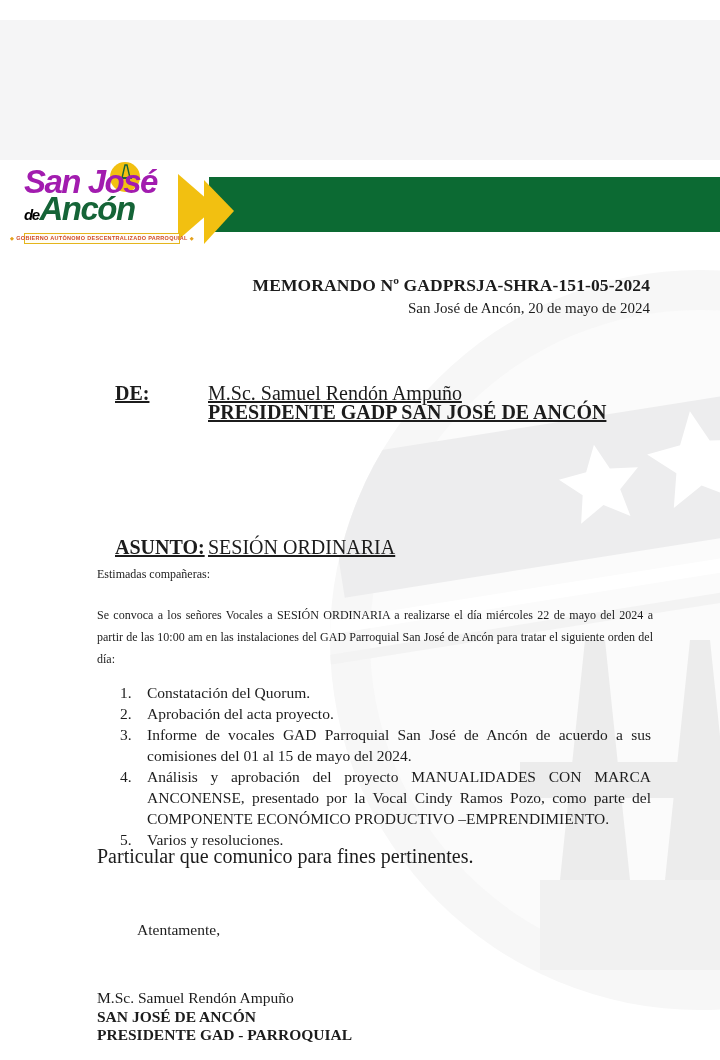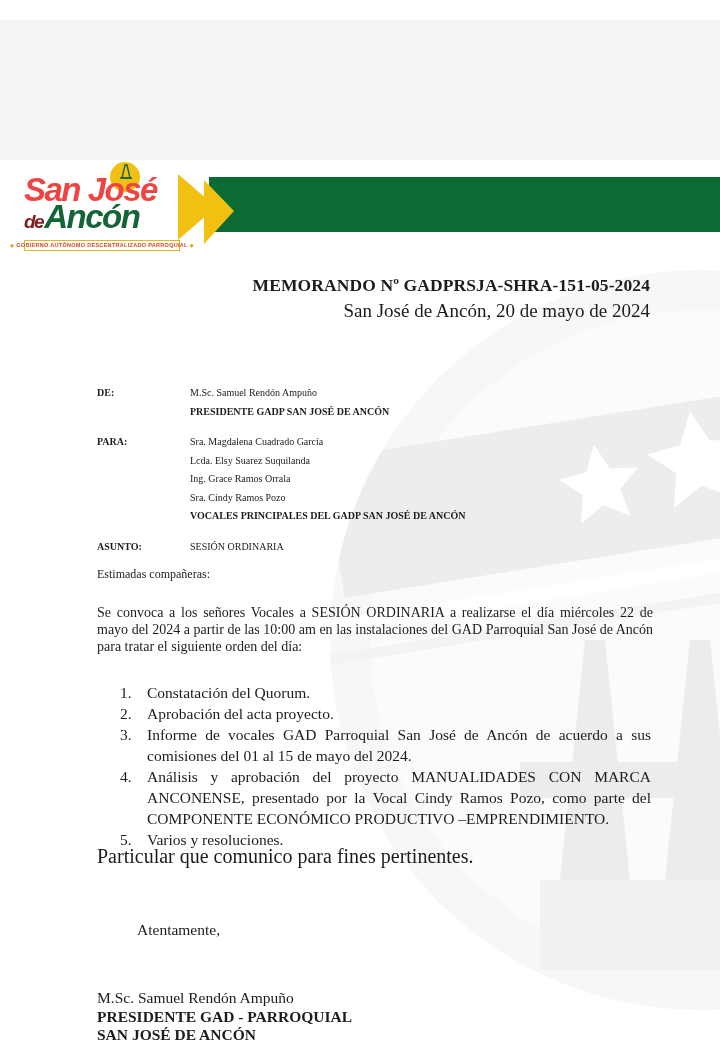--- a/index.html
+++ b/index.html
@@ -13,47 +13,47 @@
 
   
   .watermark { position:absolute; top:0; left:0; width:720px; height:1060px; pointer-events:none; }
 
   
   .green-bar { position:absolute; top:177px; left:209px; right:0; height:55px; background:#0c6a33; }
   .arrows-svg { position:absolute; top:170px; left:172px; }
 
   .logo { position:absolute; top:166px; left:24px; width:156px;
           font-family:"Liberation Sans", sans-serif; font-style:italic; font-weight:bold; }
-  .logo-line1 { position:relative; z-index:1; font-size:33px; letter-spacing:-1.5px; color:#ef4444; line-height:32px;margin-top:8px; }
+  .logo-line1 { position:relative; z-index:1; font-size:33px; letter-spacing:-1.5px; color:#a21caf; line-height:32px; }
   .logo-sun { position:absolute; left:86px; top:-4px; width:30px; height:30px; border-radius:50%; background:#f2c011; z-index:0; }
   .logo-derrick { position:absolute; left:93px; top:-2px; z-index:0; }
   .logo-line2 { position:relative; z-index:1; font-size:33px; letter-spacing:-1.5px; color:#156437; line-height:30px; margin-top:-4px; }
-  .logo-de { font-size:19px; color:#7f1d1d; padding-right:1px; }
+  .logo-de { font-size:15px; color:#000000; padding-right:1px; }
   .logo-banner { margin-top:3px; border:1px solid #e4b51c; background:#fffdf4;
                  font-style:normal; font-weight:bold; font-size:5.5px; letter-spacing:0.3px;
                  color:#cf4a28; display:flex; align-items:center; justify-content:center; gap:2px;
                  padding:1px 1px 2px; white-space:nowrap; }
   .banner-diamond { color:#e4a11c; font-size:5px; }
 
   
   .title-block { position:absolute; top:259px; left:70px; right:70px; text-align:right;margin-top:16px; }
   .memo-title { font-size:17.5px; font-weight:bold; letter-spacing:0.1px; }
-  .memo-date { font-size:19px; margin-top:4px; }
+  .memo-date { font-size:15px; margin-top:4px; }
 
   
-  .field { position:absolute; left:97px; width:556px; font-size:10px; line-height:18.5px;
-           display:grid; grid-template-columns:93px 1fr; }
+  .field { position:absolute; left:115px; width:556px; font-size:20px; line-height:18.5px;
+           display:grid; grid-template-columns:93px 1fr;text-decoration:underline; }
   .field-de { top:384px; }
   .field-para { top:433px; }
   .field-asunto { top:538px; }
   .f-label { font-weight:bold; }
   .bold { font-weight:bold; }
 
   .salutation { position:absolute; top:567px; left:97px; font-size:12px; }
-  .intro { position:absolute; top:604px; left:97px; width:556px; font-size:14px; line-height:17px; text-align:justify; }
+  .intro { position:absolute; top:604px; left:97px; width:556px; font-size:12px; line-height:22px; text-align:justify; }
 
   .agenda { position:absolute; top:682px; left:120px; width:531px; font-size:15.5px; line-height:21px; }
   .agenda-row { display:flex; }
   .agenda-num { flex:0 0 27px; }
   .agenda-text { flex:1; text-align:justify; }
 
   .closing { position:absolute; top:845px; left:97px; font-size:20px; }
   .farewell { position:absolute; top:921px; left:97px; font-size:15.5px;margin-left:40px; }
 
   .signature { position:absolute; top:989px; left:97px; font-size:15.5px; line-height:18.5px; }
@@ -120,30 +120,20 @@
   </div>
 
   <div class="field field-de">
     <div class="f-label">DE:</div>
     <div>
       <div>M.Sc. Samuel Rendón Ampuño</div>
       <div class="bold">PRESIDENTE GADP SAN JOSÉ DE ANCÓN</div>
     </div>
   </div>
 
-  <div class="field field-para">
-    <div class="f-label">PARA:</div>
-    <div>
-      <div>Sra. Magdalena Cuadrado García</div>
-      <div>Lcda. Elsy Suarez Suquilanda</div>
-      <div>Ing. Grace Ramos Orrala</div>
-      <div>Sra. Cindy Ramos Pozo</div>
-      <div class="bold">VOCALES PRINCIPALES DEL GADP SAN JOSÉ DE ANCÓN</div>
-    </div>
-  </div>
 
   <div class="field field-asunto">
     <div class="f-label">ASUNTO:</div>
     <div>SESIÓN ORDINARIA</div>
   </div>
 
   <div class="salutation">Estimadas compañeras:</div>
 
   <div class="intro">Se convoca a los señores Vocales a SESIÓN ORDINARIA a realizarse el día miércoles 22 de mayo del 2024 a partir de las 10:00 am en las instalaciones del GAD Parroquial San José de Ancón para tratar el siguiente orden del día:</div>
 
@@ -169,17 +159,17 @@
       <div class="agenda-text">Varios y resoluciones.</div>
     </div>
   </div>
 
   <div class="closing">Particular que comunico para fines pertinentes.</div>
 
   <div class="farewell">Atentamente,</div>
 
   <div class="signature">
     <div>M.Sc. Samuel Rendón Ampuño</div>
+    <div class="bold">SAN JOSÉ DE ANCÓN</div>
     <div class="bold">PRESIDENTE GAD - PARROQUIAL</div>
-    <div class="bold">SAN JOSÉ DE ANCÓN</div>
   </div>
 
 </div>
 
 </body></html>

